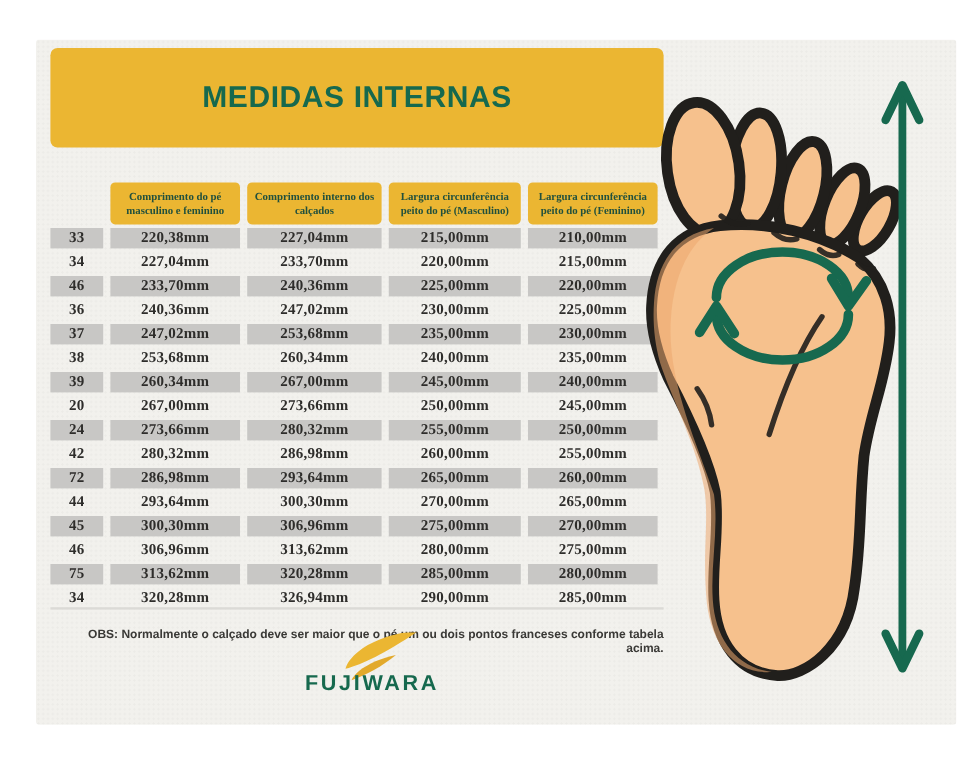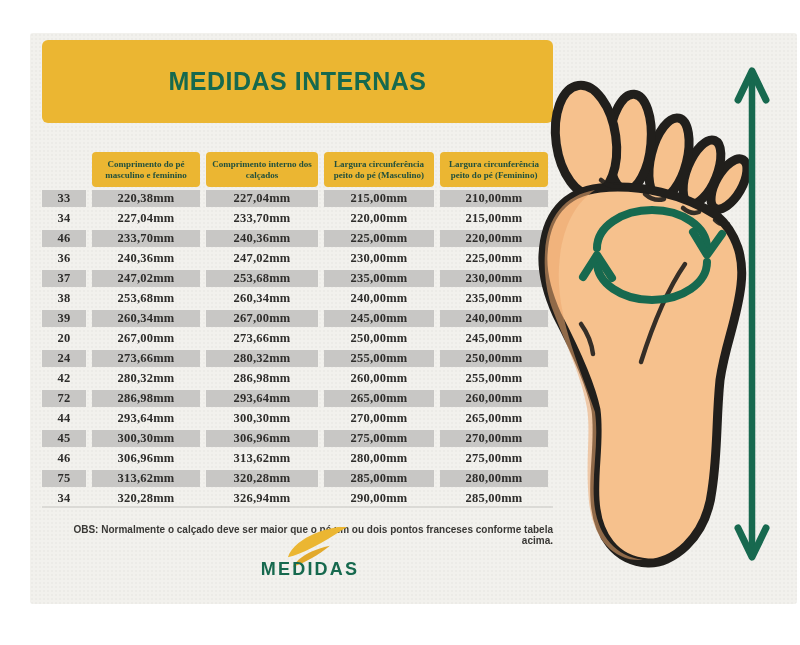--- a/index.html
+++ b/index.html
@@ -152,21 +152,21 @@
 
 <div class="sep"></div>
 <div class="note">OBS: Normalmente o calçado deve ser maior que o pé um ou dois pontos franceses conforme tabela acima.</div>
 
 <svg class="swoosh" viewBox="0 0 66 40">
   <g transform="rotate(-6 33 20)">
     <path d="M 1 27 C 16 25 36 17 65 2 C 45 1 25 6 13 14 C 7 18 3 22 1 27 Z" fill="#EBB632"></path>
     <path d="M 5 37 C 18 34 32 28 44 20 C 32 21 20 25 12 30 C 9 32 6 35 5 37 Z" fill="#E2A92B"></path>
   </g>
 </svg>
-<div class="brand">MEDIDAS</div>
+<div class="brand">FUJIWARA</div>
 
 <svg class="foot" viewBox="0 0 230 520">
 
   <g stroke="#211F1C" stroke-width="9" fill="#F6C18D">
     <ellipse cx="194" cy="122" rx="13" ry="28" transform="rotate(30 194 122)"></ellipse>
     <ellipse cx="167" cy="110" rx="15" ry="34" transform="rotate(22 167 110)"></ellipse>
     <ellipse cx="134" cy="96" rx="18" ry="41" transform="rotate(14 134 96)"></ellipse>
     <ellipse cx="95" cy="80" rx="21" ry="48" transform="rotate(5 95 80)"></ellipse>
     <ellipse cx="51" cy="78" rx="30" ry="55" transform="rotate(-8 51 78)"></ellipse>
   </g>

